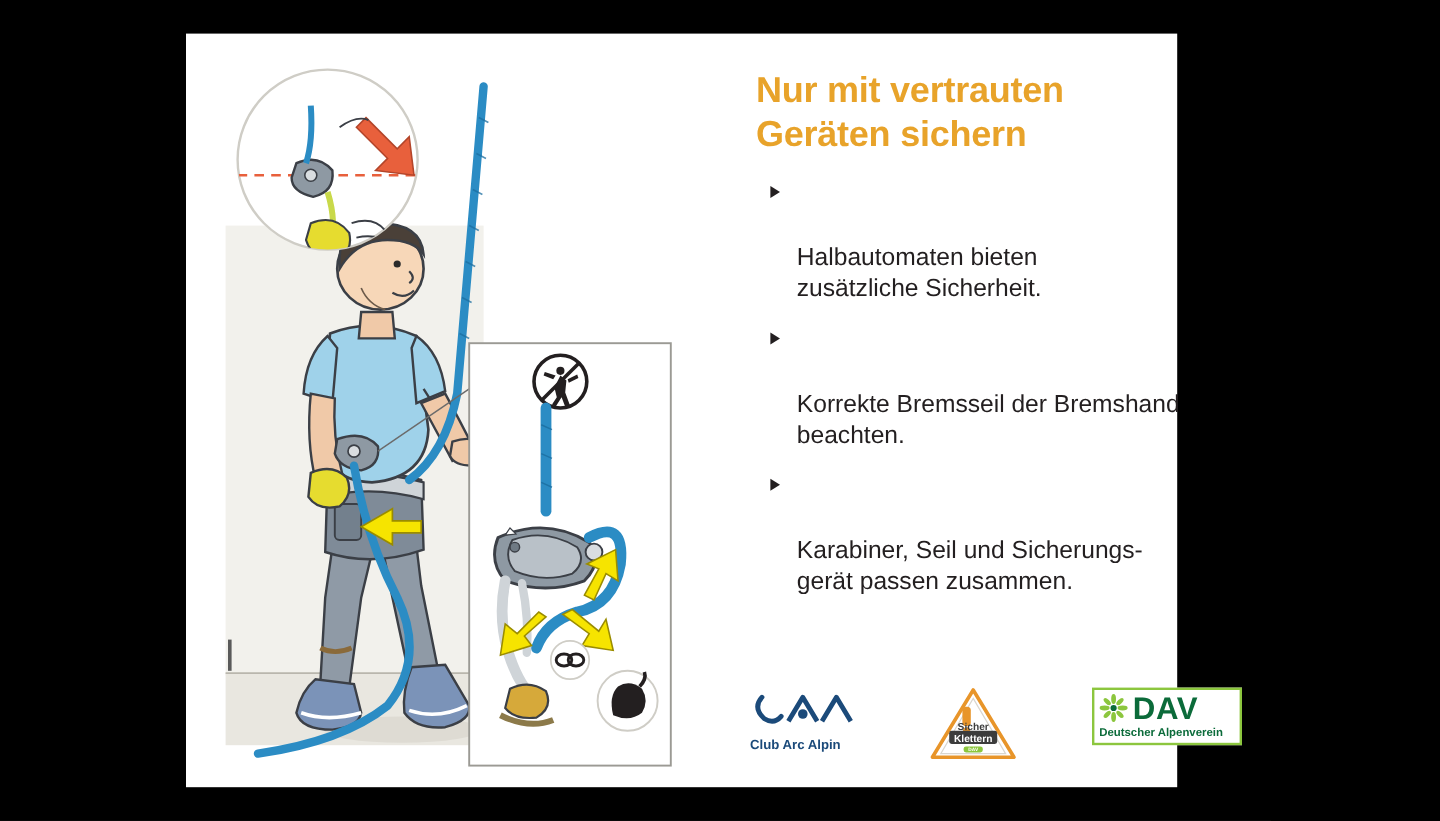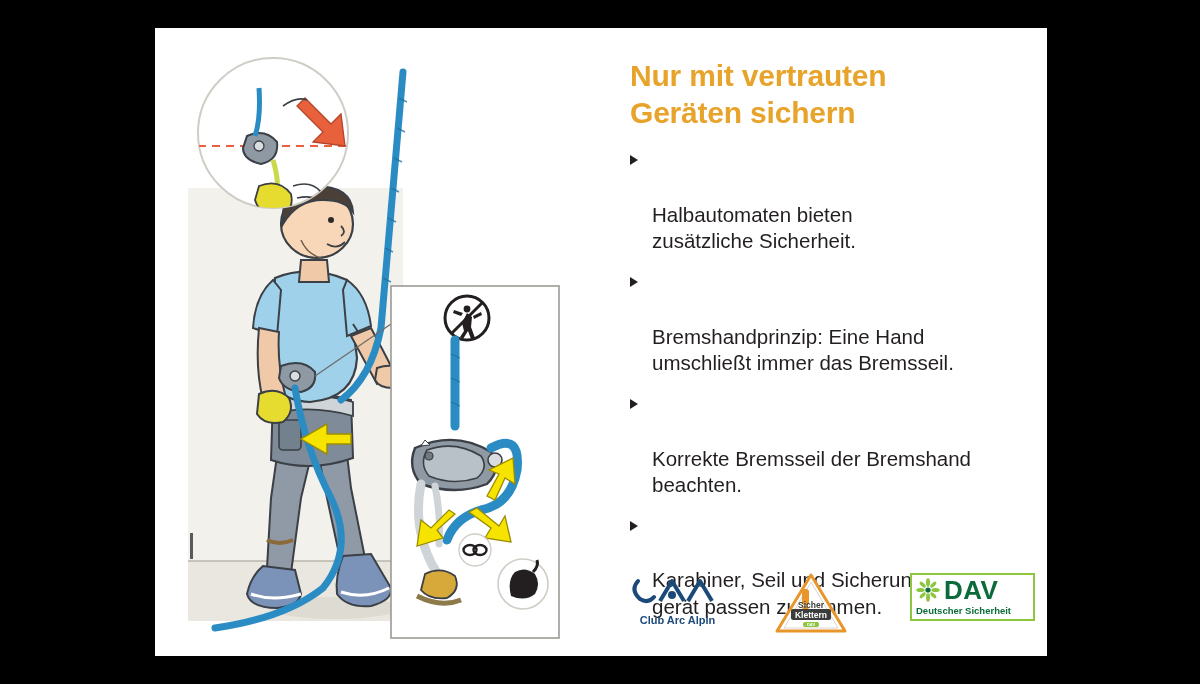--- a/index.html
+++ b/index.html
@@ -10,21 +10,21 @@
     height: 684px;
     overflow: hidden;
   }
   body {
     font-family: "Liberation Sans", sans-serif;
   }
   #slide {
     position: absolute;
     left: 155px;
     top: 28px;
-    width: 892px;
+    width: 826px;
     height: 628px;
     background: #ffffff;
   }
   
   #illustration {
     position: absolute;
     left: 0px;
     top: 0px;
     width: 460px;
     height: 628px;
@@ -42,21 +42,21 @@
     color: #e8a32a;
     font-size: 30px;
     font-weight: bold;
     line-height: 1.22;
     letter-spacing: -0.2px;
     margin: 0 0 18px 0;
     white-space: pre-line;
   }
   .bullets {
     list-style: none;
-    margin: 0;
+    margin: 12px;
     padding: 0;
   }
   .bullets li {
     position: relative;
     padding-left: 22px;
     margin-bottom: 17px;
     font-size: 20.5px;
     line-height: 1.28;
     color: #231f20;
     white-space: pre-line;
@@ -76,21 +76,21 @@
     position: absolute;
     left: 470px;
     top: 545px;
     width: 410px;
     height: 70px;
   }
   .logo {
     position: absolute;
     top: 0;
   }
-  #logo-caa { left: 0px; width: 105px; text-align: center; }
+  #logo-caa { left: 0px; width: 105px; text-align: left; }
   #logo-caa .caa-text {
     font-size: 11px;
     color: #1b4a7a;
     font-weight: bold;
     margin-top: 3px;
   }
   #logo-sk { left: 150px; width: 95px; }
   #logo-dav { left: 285px; width: 125px; }
   #logo-dav .dav-box {
     background: #ffffff;
@@ -264,25 +264,20 @@
   </div>
 
   <div id="textcol">
     <h1 class="headline">Nur mit vertrauten
 Geräten sichern</h1>
     <ul class="bullets">
       <li>
         <span class="tri"></span>
         <span>Halbautomaten bieten
 zusätzliche Sicherheit.</span>
-      </li>
-      <li>
-        <span class="tri"></span>
-        <span>Bremshandprinzip: Eine Hand
-umschließt immer das Bremsseil.</span>
       </li>
       <li>
         <span class="tri"></span>
         <span>Korrekte Bremsseil der Bremshand
 beachten.</span>
       </li>
       <li>
         <span class="tri"></span>
         <span>Karabiner, Seil und Sicherungs-
 gerät passen zusammen.</span>
@@ -328,18 +323,18 @@
               <ellipse cx="19.5" cy="12" rx="4.2" ry="2"></ellipse>
               <ellipse cx="6.7" cy="6.7" rx="3.8" ry="1.8" transform="rotate(45 6.7 6.7)"></ellipse>
               <ellipse cx="17.3" cy="17.3" rx="3.8" ry="1.8" transform="rotate(45 17.3 17.3)"></ellipse>
               <ellipse cx="17.3" cy="6.7" rx="3.8" ry="1.8" transform="rotate(-45 17.3 6.7)"></ellipse>
               <ellipse cx="6.7" cy="17.3" rx="3.8" ry="1.8" transform="rotate(-45 6.7 17.3)"></ellipse>
             </g>
             <circle cx="12" cy="12" r="2.6" fill="#0b6b3a"></circle>
           </svg>
           <span class="dav-title">DAV</span>
         </div>
-        <div class="dav-sub">Deutscher Sicherheit</div>
+        <div class="dav-sub">Deutscher Alpenverein</div>
       </div>
     </div>
 
   </div>
 </div>
 
 </body></html>

